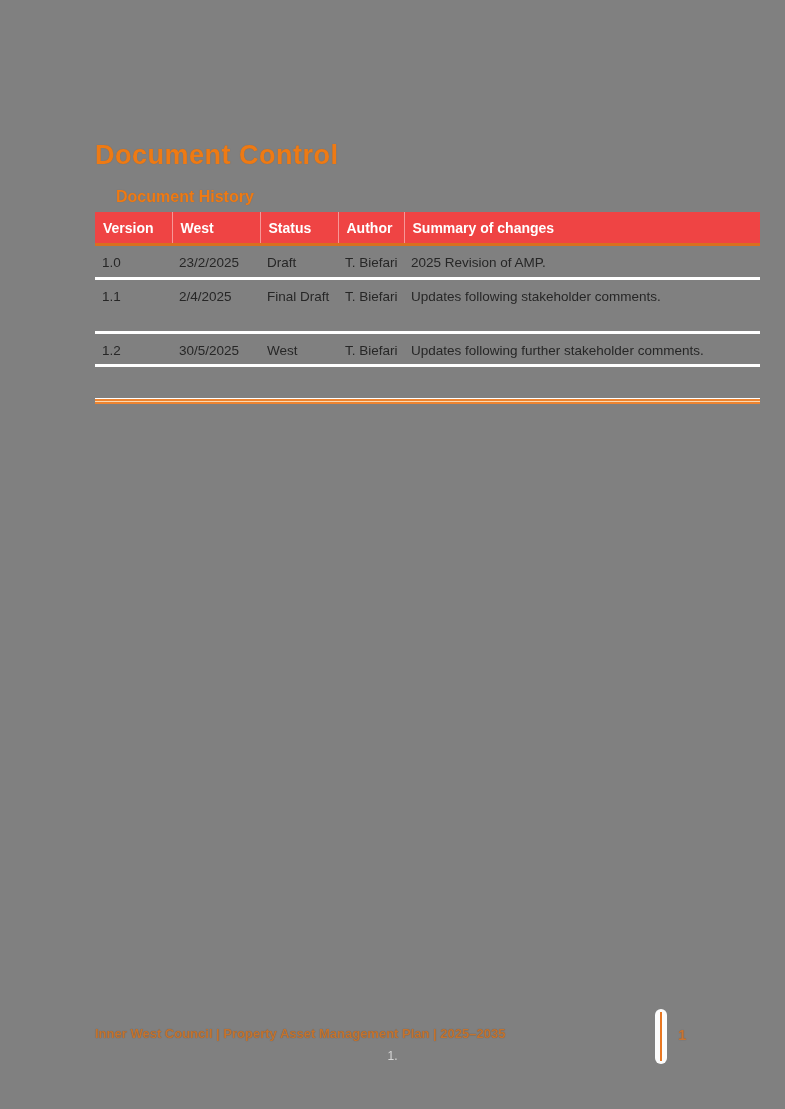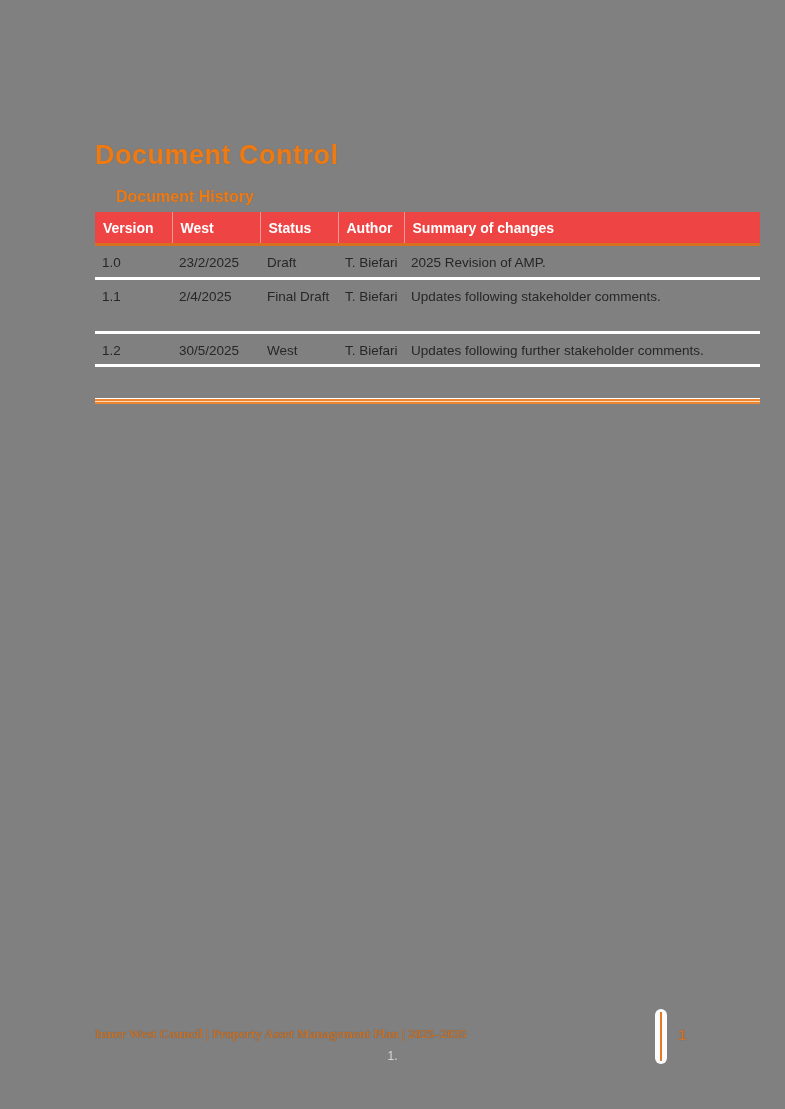--- a/index.html
+++ b/index.html
@@ -94,21 +94,20 @@
   }
   .footer-text {
     position: absolute;
     left: 95px;
     top: 1026px;
     font-size: 13px;
     font-weight: bold;
     color: #C3732E;
     text-shadow: 0 0 1px rgba(40,20,0,0.4);
     white-space: nowrap;
-    font-family: Liberation Serif, serif;
   }
   .footer-center-num {
     position: absolute;
     left: 0;
     top: 1049px;
     width: 785px;
     text-align: center;
     font-size: 12px;
     color: #D6D6D6;
   }

